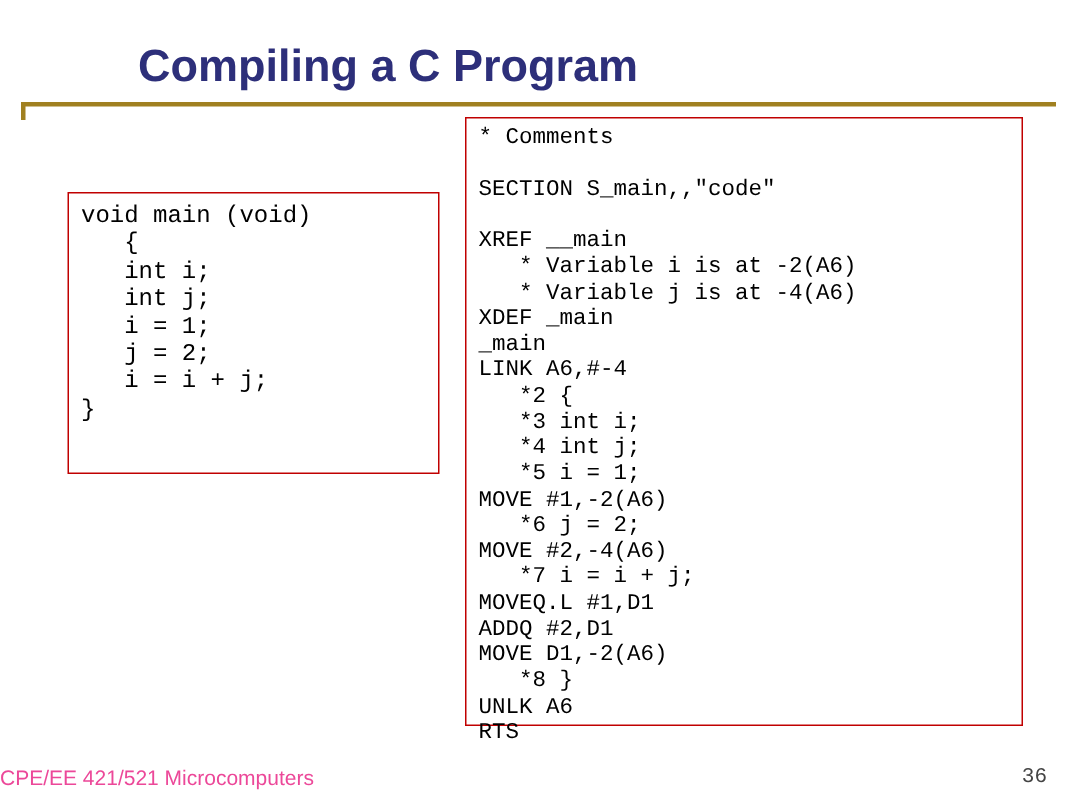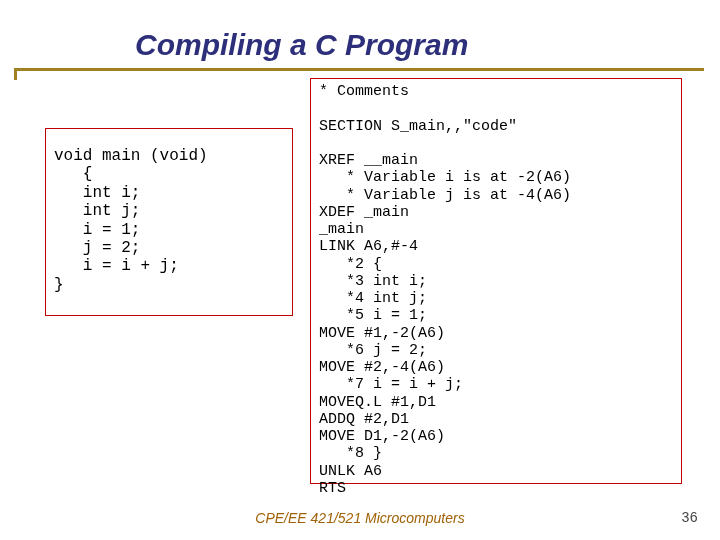--- a/index.html
+++ b/index.html
@@ -17,23 +17,21 @@
     height: 540px;
     position: relative;
     box-sizing: border-box;
   }
   .title {
     position: absolute;
     top: 28px;
     left: 92px;
     font-size: 30px;
     font-weight: bold;
-    font-style: italic;
     color: #2d2f7a;
-    margin-left: 43px;
   }
   .title-underline {
     position: absolute;
     top: 68px;
     left: 14px;
     width: 690px;
     height: 3px;
     background: #a08020;
   }
   .title-tick {
@@ -51,43 +49,42 @@
     white-space: pre;
     color: #000;
   }
   .left-box {
     position: absolute;
     top: 128px;
     left: 45px;
     width: 248px;
     height: 188px;
     border: 1px solid #c00000;
-    padding: 18px 8px;
+    padding: 6px 8px;
     box-sizing: border-box;
   }
   .right-box {
     position: absolute;
     top: 78px;
     left: 310px;
     width: 372px;
     height: 406px;
     border: 1px solid #c00000;
     padding: 4px 8px;
     box-sizing: border-box;
     font-size: 15px;
   }
   .footer {
     position: absolute;
     bottom: 14px;
     left: 0;
     right: 0;
-    text-align: center;
-    color: #a16207;
+    text-align: left;
+    color: #ec4899;
     font-size: 14px;
-    font-style: italic;
   }
   .pagenum {
     position: absolute;
     bottom: 14px;
     right: 22px;
     color: #444;
     font-size: 14px;
     font-family: Liberation Mono, monospace;
   }
 </style>

